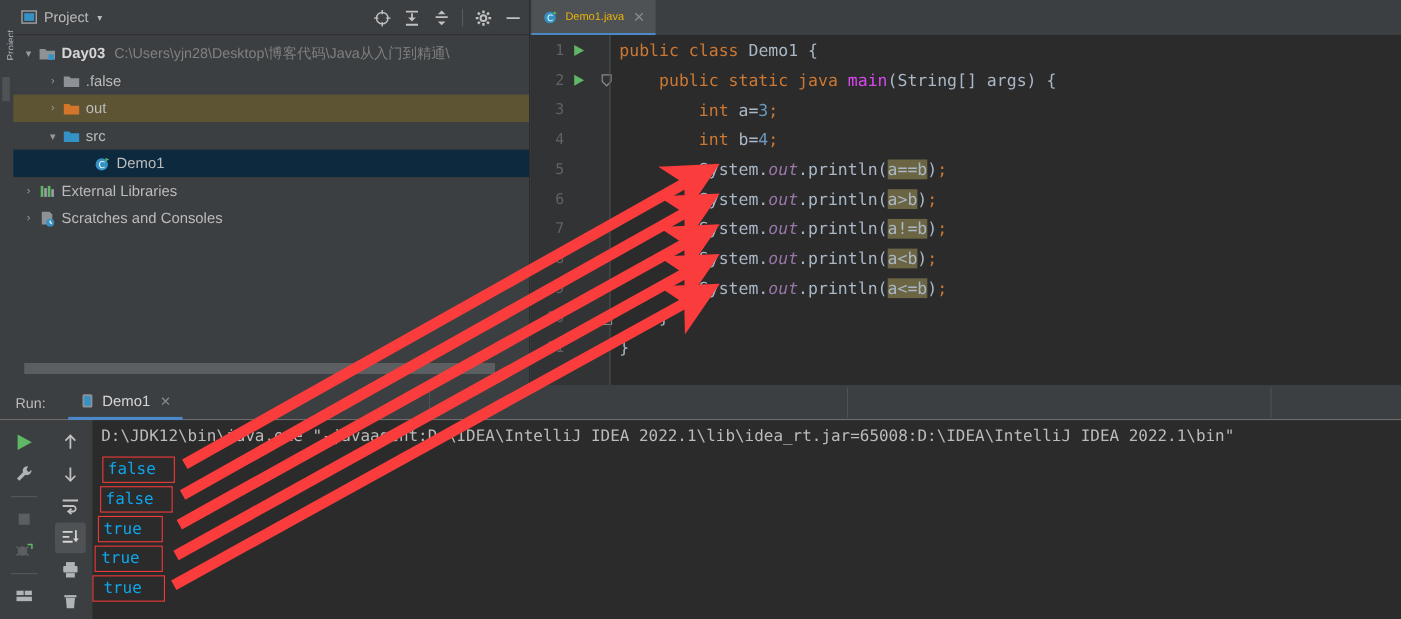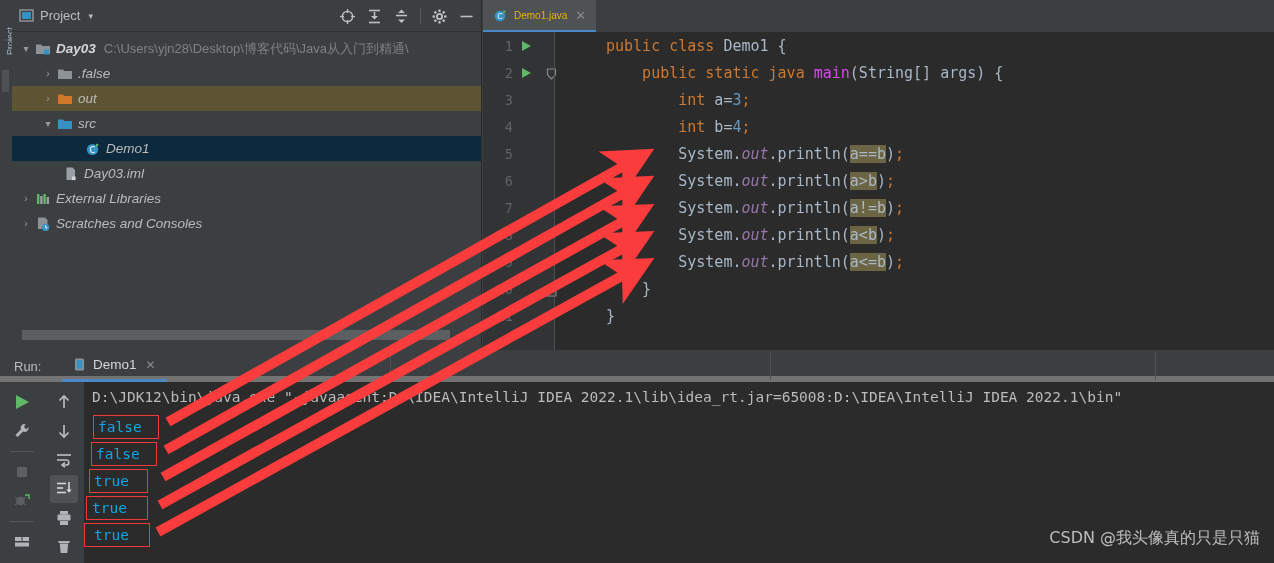--- a/index.html
+++ b/index.html
@@ -60,21 +60,21 @@
   }
   .tree-row.sel-out { background: #5d5434; }
   .tree-row.sel-demo { background: #0d293e; }
   .arrow {
     width: 16px; height: 16px; display: inline-flex;
     align-items: center; justify-content: center;
     color: #9a9a9a; font-size: 10px; flex: 0 0 16px;
   }
   .t-icon { width: 18px; height: 16px; display: inline-flex; align-items: center;
     justify-content: center; margin-right: 4px; flex: 0 0 18px; }
-  .t-label { font-size: 13.5px; color: #bbbbbb; font-style: italic; }
+  .t-label { font-size: 13.5px; color: #bbbbbb; }
   .t-label.bold { font-weight: bold; color: #d6d6d6; }
   .t-path { font-size: 13px; color: #808080; margin-left: 8px; }
 
   .hscroll-track {
     position: absolute; left: 6px; bottom: 10px; width: 458px; height: 10px;
   }
   .hscroll-thumb {
     position: absolute; left: 4px; top: 0; width: 428px; height: 10px;
     background: #5c5f61; border-radius: 1px;
   }
@@ -120,40 +120,39 @@
     background: #4b4e50;
   }
 
   .code {
     position: absolute; left: 72px; top: 0; right: 0; height: 318px;
     font-family: "DejaVu Sans Mono", monospace; font-size: 15px;
   }
   .code-line {
     position: absolute; left: 0; height: 27px; display: flex; align-items: center;
     white-space: pre;
-    margin-left: 43px;
   }
   .kw { color: #cc7832; }
   .ident { color: #a9b7c6; }
   .cls { color: #a9b7c6; }
   .method { color: #d946ef; }
   .num { color: #6897bb; }
   .field-static { color: #9876aa; font-style: italic; }
   .punc { color: #a9b7c6; }
   .semi { color: #cc7832; }
   .hl { background: #6b6544; }
 
   
   .run-panel {
     position: absolute; left: 0; top: 350px; width: 1274px; height: 213px;
     background: #3c3f41;
   }
   .run-tabbar {
     position: relative; height: 32px; background: #3c3f41;
-    border-bottom: 6px solid #737373;
+    border-bottom: 1px solid #737373;
   }
   .run-label {
     position: absolute; left: 14px; top: 0; height: 32px; display: flex;
     align-items: center; font-size: 13px; color: #bbbbbb;
   }
   .run-tab {
     position: absolute; left: 62px; top: 0; height: 32px;
     display: flex; align-items: center; padding: 0 10px;
     border-bottom: 3px solid #4a88c7;
   }
@@ -327,29 +326,20 @@
           <svg width="16" height="16" viewBox="0 0 16 16">
             <circle cx="7.5" cy="8.5" r="5.6" fill="#3592c4"></circle>
             <text x="7.5" y="12" font-size="8.5" fill="#ffffff" text-anchor="middle" font-family="DejaVu Sans, sans-serif">C</text>
             <path d="M11 2.5 l3.2 1.6 -3.2 1.6 z" fill="#5fb865"></path>
           </svg>
         </span>
         <span class="t-label">Demo1</span>
       </div>
 
 
-      <div class="tree-row" style="padding-left:50px">
-        <span class="t-icon">
-          <svg width="16" height="16" viewBox="0 0 16 16">
-            <path d="M3.5 1.5 h6 l2.5 2.6 V14 H3.5 Z" fill="#9aa0a6"></path>
-            <rect x="9" y="10.5" width="3.6" height="3.6" fill="#d6d6d6"></rect>
-          </svg>
-        </span>
-        <span class="t-label">Day03.iml</span>
-      </div>
 
       <div class="tree-row" style="padding-left:6px">
         <span class="arrow">›</span>
         <span class="t-icon">
           <svg width="16" height="14" viewBox="0 0 16 14">
             <rect x="2" y="2" width="2.4" height="10" fill="#5fb865"></rect>
             <rect x="5.2" y="4" width="2.4" height="8" fill="#9aa0a6"></rect>
             <rect x="8.4" y="2" width="2.4" height="10" fill="#5fb865"></rect>
             <rect x="11.6" y="5" width="2.4" height="7" fill="#9aa0a6"></rect>
           </svg>
@@ -589,14 +579,13 @@
     </defs>
     <g stroke="#fa3c3c" stroke-width="10" marker-end="url(#ah)" fill="none">
       <line x1="168" y1="422" x2="629" y2="163"></line>
       <line x1="166" y1="450" x2="629" y2="190"></line>
       <line x1="163" y1="477" x2="629" y2="218"></line>
       <line x1="160" y1="505" x2="629" y2="245"></line>
       <line x1="158" y1="532" x2="629" y2="272"></line>
     </g>
   </svg>
 
-  <div class="watermark">CSDN @我头像真的只是只猫</div>
 </div>
 
 </body></html>

